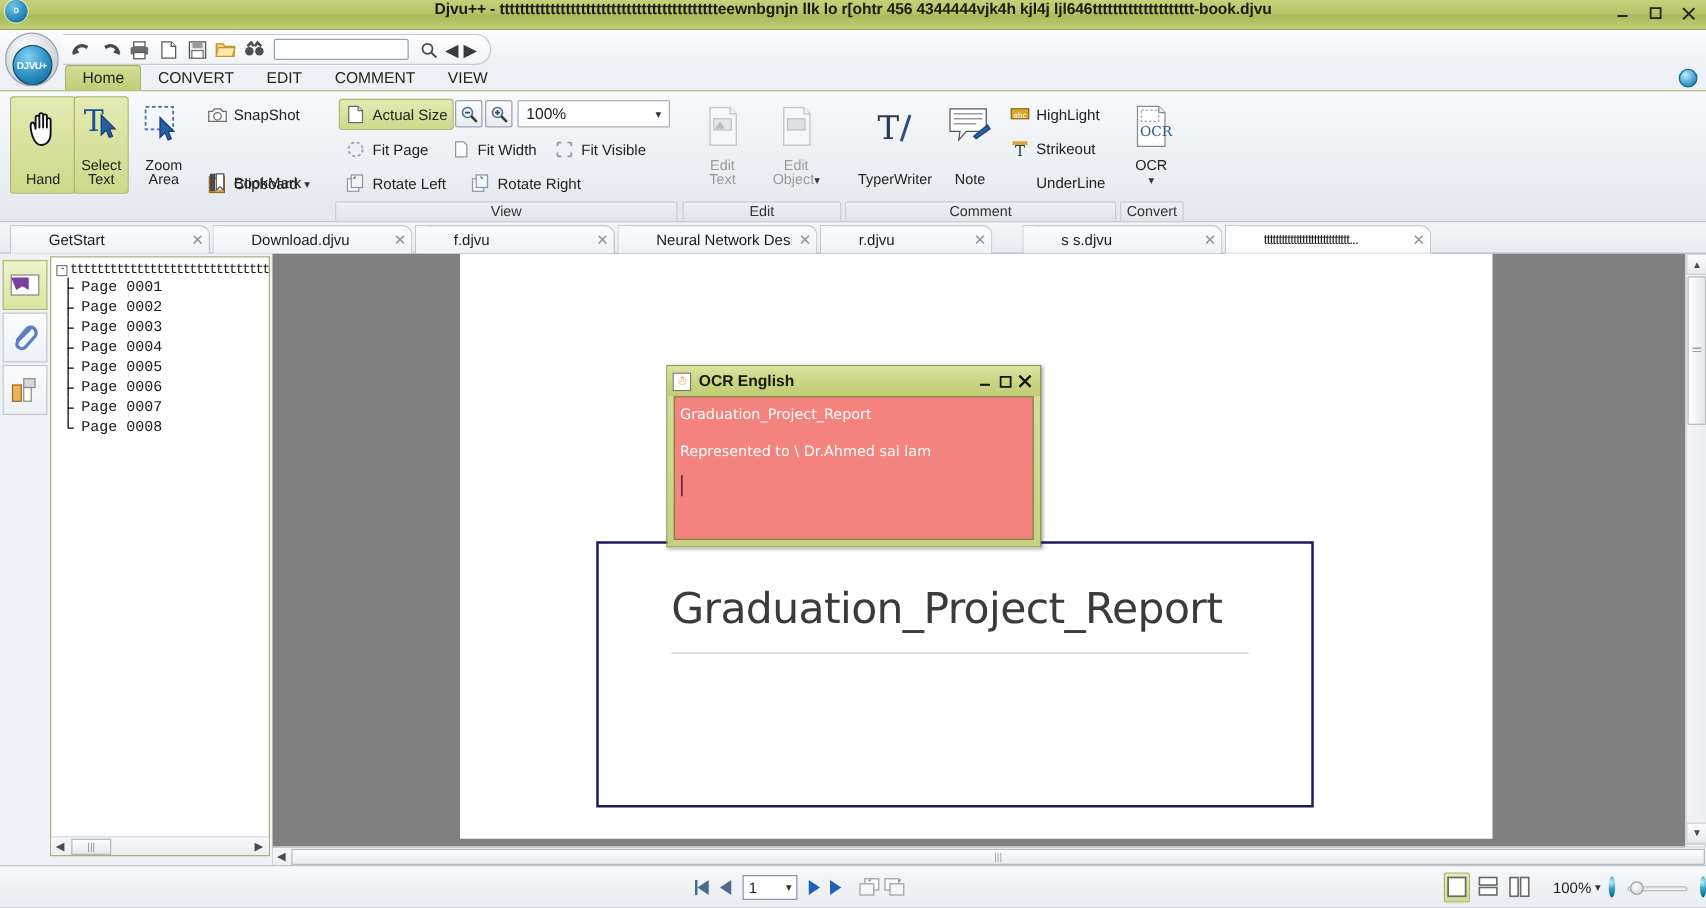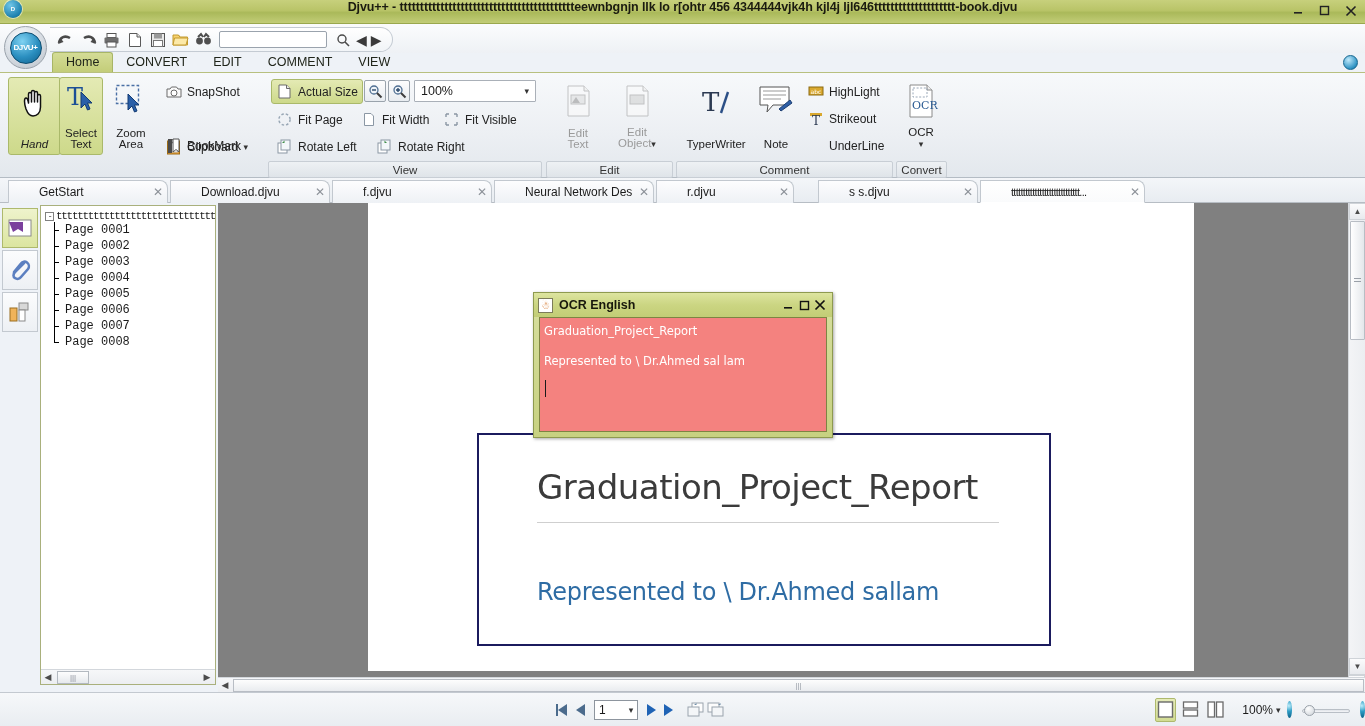--- a/index.html
+++ b/index.html
@@ -38,21 +38,21 @@
 
   
   #qa-band {
     position:absolute; left:0; top:24px; width:1365px; height:29px;
     background:linear-gradient(180deg,#fbfcfd,#eef1f5);
   }
   #orb {
     position:absolute; left:4px; top:26px; width:43px; height:43px; border-radius:50%;
     background:radial-gradient(circle at 40% 30%, #ffffff 0%, #dfe4ea 40%, #b9c0c8 100%);
     border:1px solid #9aa2ab; z-index:6;
-    display:flex; align-items:center; justify-content:center;
+    display:flex; align-items:flex-end; justify-content:center;
   }
   #orb-inner {
     width:32px; height:32px; border-radius:50%;
     background:radial-gradient(circle at 38% 28%, #7fd2f2 0%, #2b8fc0 55%, #0f5f8c 100%);
     display:flex; align-items:center; justify-content:center;
     color:#fff; font-size:8px; font-weight:bold; letter-spacing:-0.4px;
     border:1px solid #0b4c70;
   }
   #qa-bar {
     position:absolute; left:50px; top:27px; height:25px;
@@ -430,21 +430,21 @@
   <div class="rtab">EDIT</div>
   <div class="rtab">COMMENT</div>
   <div class="rtab">VIEW</div>
 </div>
 <div id="help-icon"></div>
 
 <div id="ribbon">
 
   <div class="grp tools" style="left:4px; width:262px;">
     <div class="grp-body">
-      <div class="bigbtn sel" style="left:4px; width:53px;font-style:italic;">
+      <div class="bigbtn sel" style="left:4px; width:53px;">
         <span>
           <svg width="38" height="38" viewBox="0 0 38 38">
             <path d="M10 26 C8 20 8 15 10 15 C12 15 12 18 12.5 20 L12.5 11 C12.5 9 15.5 9 15.5 11 L15.5 19 L15.5 9 C15.5 7 18.5 7 18.5 9 L18.5 19 L18.5 10 C18.5 8 21.5 8 21.5 10 L21.5 19 L21.5 13 C21.5 11 24.5 11 24.5 13 L24.5 24 C24.5 30 21 33 17 33 C13.5 33 11.5 30 10 26 Z" fill="#ffffff" stroke="#111" stroke-width="1.5" stroke-linejoin="round"></path>
           </svg>
         </span>
         <span class="lbl">Hand</span>
       </div>
 
       <div class="bigbtn sel" style="left:55px; width:44px;">
         <span>
@@ -760,21 +760,20 @@
       <div id="hsb-left-thumb">|||</div>
       <span class="sb-arrow" style="position:absolute; right:1px;">▶</span>
     </div>
   </div>
 
   <div id="viewer">
     <div id="page">
       <div id="page-frame">
         <div id="doc-title">Graduation_Project_Report</div>
         <div id="doc-rule"></div>
-        <div id="doc-sub">Represented to \ Dr.Ahmed sallam</div>
       </div>
       <div id="page-ghost"></div>
     </div>
 
     <div id="vsb">
       <div id="vsb-up">▲</div>
       <div id="vsb-thumb">
           <div id="vsb-grip"></div>
         </div>
       <div id="vsb-down">▼</div>

